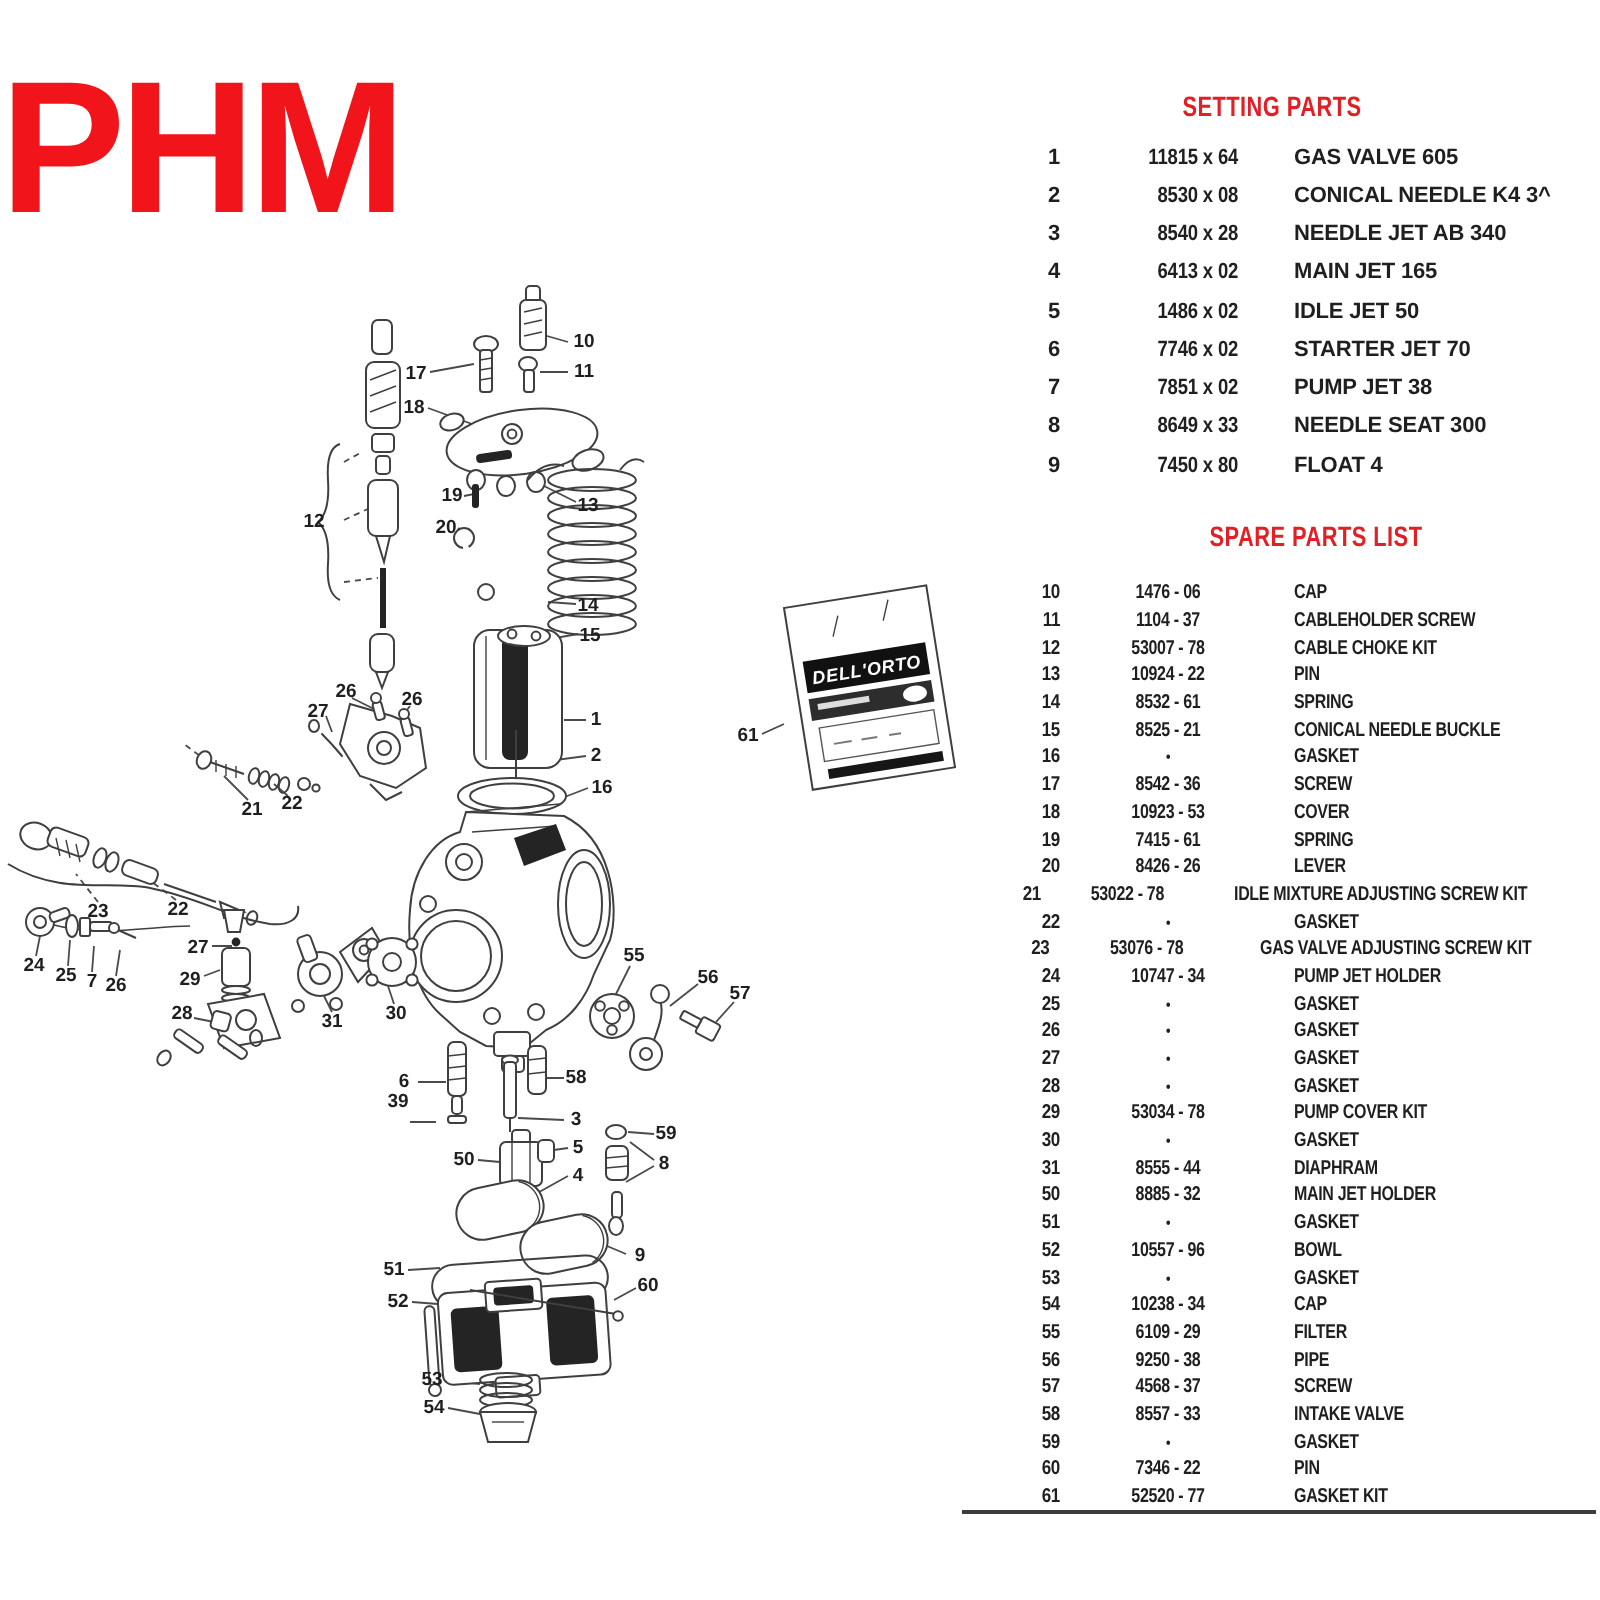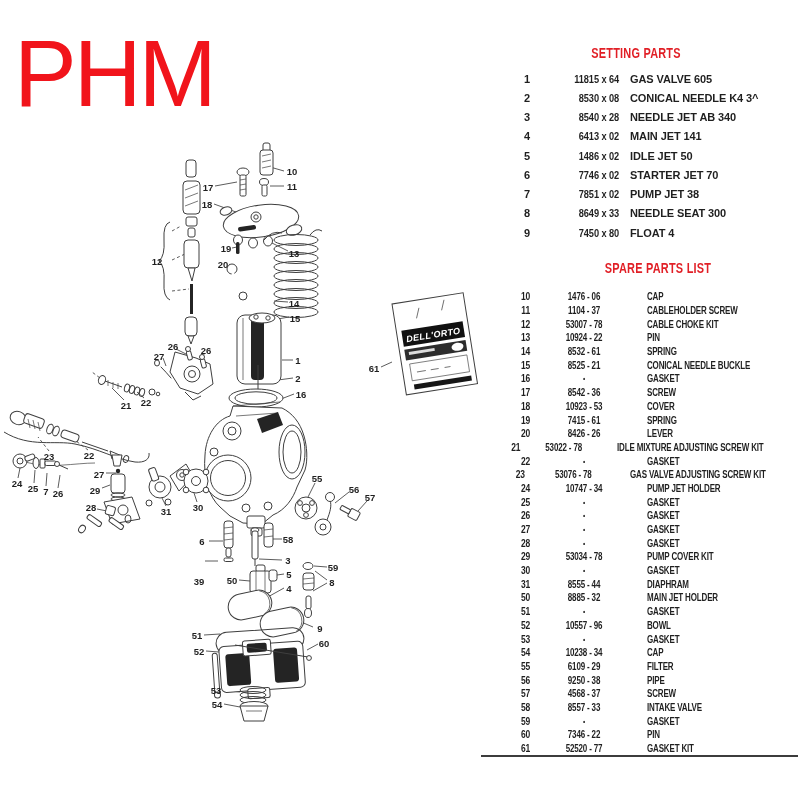--- a/index.html
+++ b/index.html
@@ -2,22 +2,22 @@
 <html><head>
 <meta charset="utf-8">
 <style>
   html,body{margin:0;padding:0;}
   body{
     width:800px;height:800px;position:relative;background:#ffffff;
     font-family:"Liberation Sans", sans-serif;overflow:hidden;
     -webkit-font-smoothing:antialiased;
   }
   .logo{
-    position:absolute;left:14px;top:27px;line-height:94px;
-    font-size:94px;font-weight:400;letter-spacing:-3px;color:#f1141b;
+    position:absolute;left:0px;top:27px;line-height:94px;
+    font-size:94px;font-weight:700;letter-spacing:-3px;color:#f1141b;
   }
   .diagram{position:absolute;left:0;top:0;width:480px;height:800px;}
   .diagram svg{position:absolute;left:0;top:0;}
   .callout{
     position:absolute;transform:translate(-50%,-50%);
     font-size:9.5px;font-weight:700;color:#1f1f1f;white-space:nowrap;
   }
   .tbl-title{
     position:absolute;width:320px;text-align:center;white-space:nowrap;
     font-size:14px;font-weight:700;color:#e11f26;
@@ -28,21 +28,21 @@
   .ptable{position:absolute;left:480px;width:320px;color:#1f1f1f;}
   #setting-table{top:69px;}
   #spare-table{top:290px;}
   .prow{display:flex;align-items:center;}
   .setting .prow{height:19.25px;font-size:11px;font-weight:700;letter-spacing:-.1px;}
   .spare .prow{height:13.7px;font-size:10px;font-weight:700;letter-spacing:-.2px;}
   .cell-ref{width:50px;text-align:right;}
   .cell-code{width:100px;text-align:right;}
   .cell-desc{white-space:nowrap;}
   .setting .cell-code{box-sizing:border-box;padding-right:13px;transform:scaleX(.84);transform-origin:100% 50%;}
-  .setting .cell-desc{margin-left:0;}
+  .setting .cell-desc{margin-left:17px;}
   .spare .cell-ref{transform:scaleX(.85);transform-origin:100% 50%;}
   .spare .cell-code{width:108px;text-align:center;transform:scaleX(.8);}
   .spare .cell-desc{margin-left:9px;transform:scaleX(.8);transform-origin:0 50%;}
   .bullet{font-size:8px;}
   .bottom-rule{position:absolute;left:481px;top:755px;width:317px;height:2px;background:#3c3c3c;}
 </style>
 </head>
 <body>
 
 <div class="logo">PHM</div>
@@ -396,21 +396,21 @@
       <div class="callout" style="left: 17px; top: 483px;">24</div>
       <div class="callout" style="left: 33px; top: 488px;">25</div>
       <div class="callout" style="left: 46px; top: 491px;">7</div>
       <div class="callout" style="left: 58px; top: 493px;">26</div>
       <div class="callout" style="left: 99px; top: 474px;">27</div>
       <div class="callout" style="left: 95px; top: 490px;">29</div>
       <div class="callout" style="left: 91px; top: 507px;">28</div>
       <div class="callout" style="left: 166px; top: 511px;">31</div>
       <div class="callout" style="left: 198px; top: 507px;">30</div>
       <div class="callout" style="left: 202px; top: 541px;">6</div>
-      <div class="callout" style="left: 199px; top: 581px;">39</div>
+      <div class="callout" style="left: 199px; top: 551px;">39</div>
       <div class="callout" style="left: 232px; top: 580px;">50</div>
       <div class="callout" style="left: 288px; top: 539px;">58</div>
       <div class="callout" style="left: 288px; top: 560px;">3</div>
       <div class="callout" style="left: 289px; top: 574px;">5</div>
       <div class="callout" style="left: 289px; top: 588px;">4</div>
       <div class="callout" style="left: 317px; top: 478px;">55</div>
       <div class="callout" style="left: 354px; top: 489px;">56</div>
       <div class="callout" style="left: 370px; top: 497px;">57</div>
       <div class="callout" style="left: 333px; top: 567px;">59</div>
       <div class="callout" style="left: 332px; top: 582px;">8</div>
@@ -436,21 +436,21 @@
       <div class="cell-desc">CONICAL NEEDLE K4 3^</div>
     </div>
     <div class="prow">
       <div class="cell-ref">3</div>
       <div class="cell-code">8540 x 28</div>
       <div class="cell-desc">NEEDLE JET AB 340</div>
     </div>
     <div class="prow">
       <div class="cell-ref">4</div>
       <div class="cell-code">6413 x 02</div>
-      <div class="cell-desc">MAIN JET 141</div>
+      <div class="cell-desc">MAIN JET 165</div>
     </div>
     <div class="prow">
       <div class="cell-ref">5</div>
       <div class="cell-code">1486 x 02</div>
       <div class="cell-desc">IDLE JET 50</div>
     </div>
     <div class="prow">
       <div class="cell-ref">6</div>
       <div class="cell-code">7746 x 02</div>
       <div class="cell-desc">STARTER JET 70</div>

